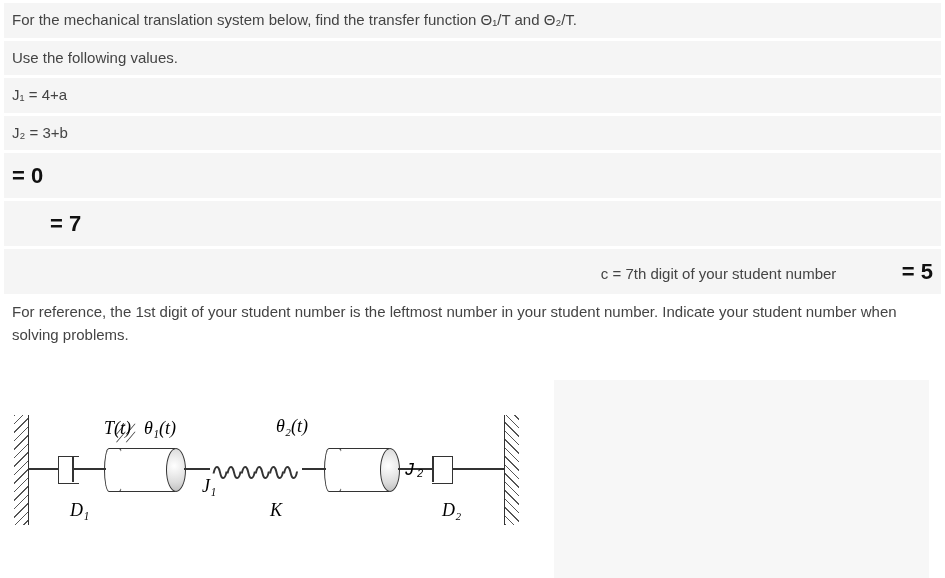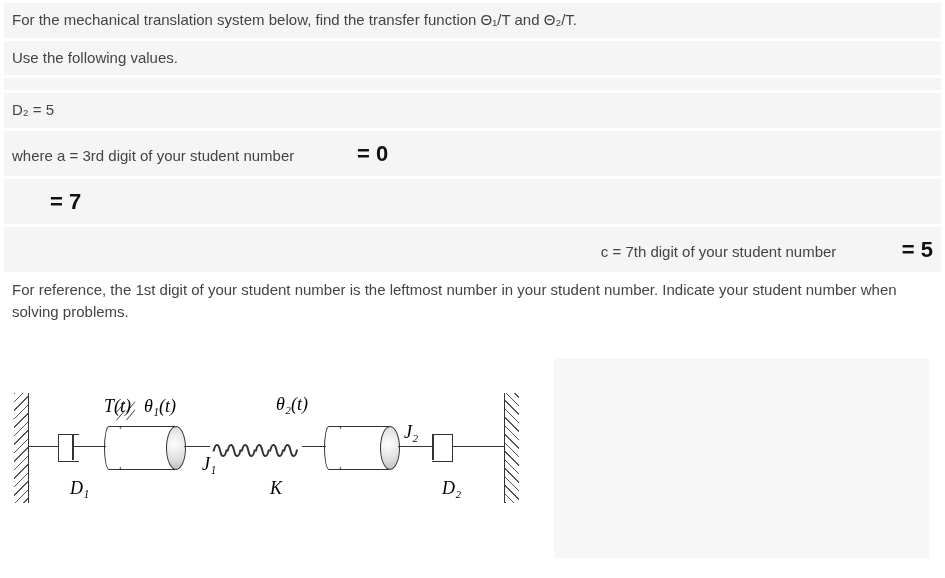--- a/index.html
+++ b/index.html
@@ -144,28 +144,28 @@
 
 <div class="row">
   <span>For the mechanical translation system below, find the transfer function Θ₁/T and Θ₂/T.</span>
 </div>
 
 <div class="row">
   <span>Use the following values.</span>
 </div>
 
 <div class="row">
-</div>
-
-<div class="row">
-  <span class="cell">D₂ = 5</span>
-</div>
-
-<div class="row">
-  <span class="eq-label">where a = 3rd digit of your student number</span>
+  <span class="cell">J₁ = 4+a</span>
+</div>
+
+<div class="row">
+  <span class="cell">J₂ = 3+b</span>
+</div>
+
+<div class="row">
   <span class="eq-val">= 0</span>
 </div>
 
 <div class="row indent-b">
   <span class="eq-val">= 7</span>
 </div>
 
 <div class="row indent-c">
   <span class="eq-label" style="min-width:301px">c = 7th digit of your student number</span>
   <span class="eq-val">= 5</span>
@@ -207,20 +207,20 @@
     <div class="shaft" style="left:448px; width:52px;"></div>
 
     <div class="wall wall-right">
         <div class="hatch"></div>
       </div>
 
     <span class="label" style="left:100px; top:38px;">T(t)</span>
     <span class="label" style="left:140px; top:38px;">θ₁(t)</span>
     <span class="label" style="left:272px; top:36px;">θ₂(t)</span>
     <span class="label" style="left:198px; top:96px;font-style:italic;">J₁</span>
-    <span class="label" style="left:400px; top:64px;">J₂</span>
+    <span class="label" style="left:400px; top:80px;font-family:Liberation Mono, monospace;">J₂</span>
     <span class="label" style="left:66px; top:120px;">D₁</span>
     <span class="label" style="left:438px; top:120px;">D₂</span>
     <span class="label" style="left:266px; top:120px; font-style:italic;">K</span>
   </div>
 
   <div class="side-panel"></div>
 </div>
 
 </body></html>

